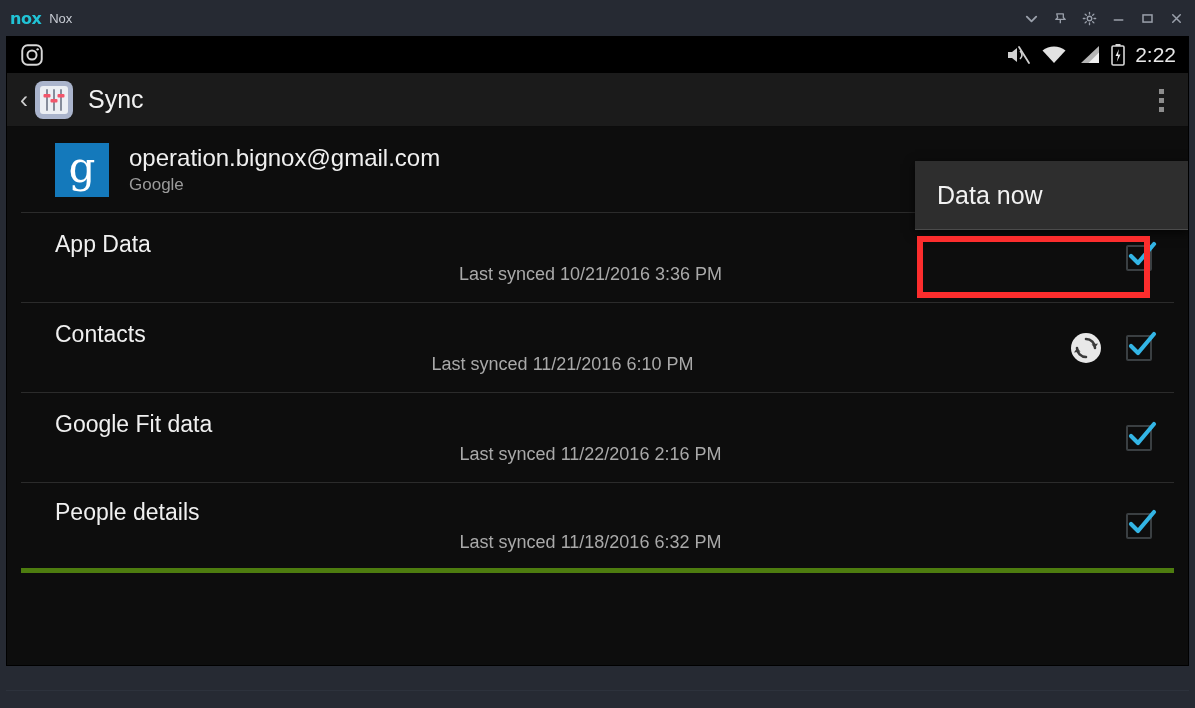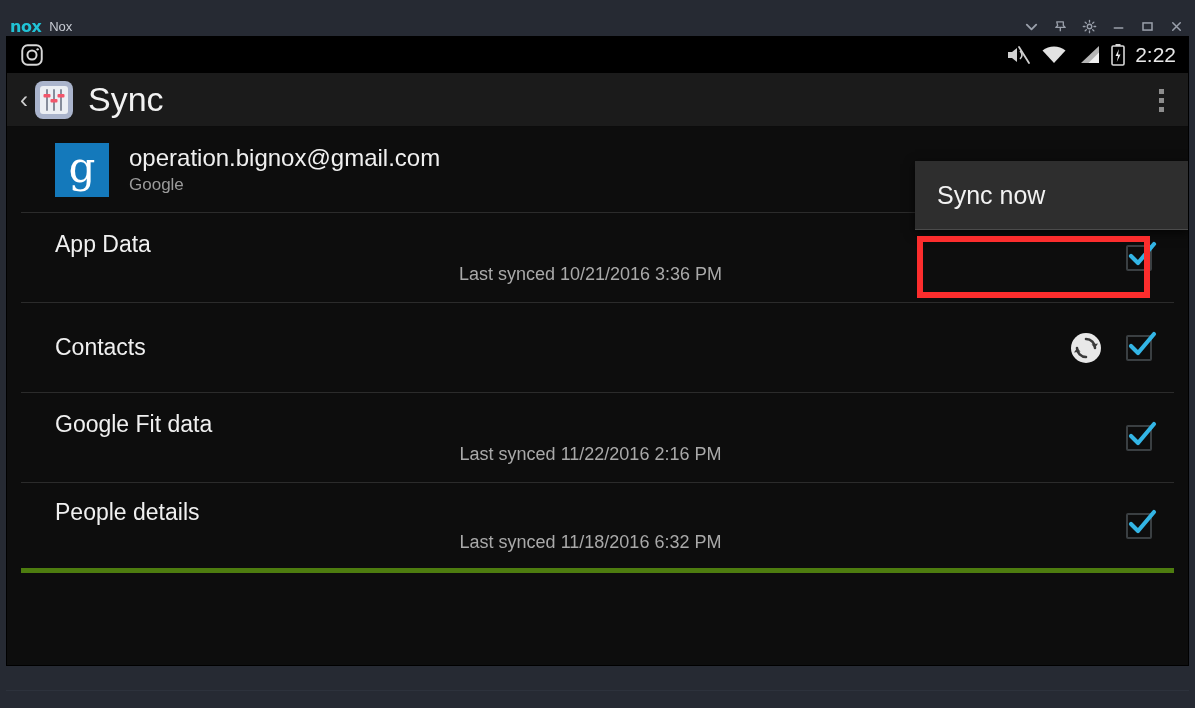--- a/index.html
+++ b/index.html
@@ -10,21 +10,21 @@
     overflow: hidden;
   }
   #app {
     position: relative;
     width: 1195px; height: 708px;
     background: #262a33;
   }
 
   
   .nox-titlebar {
-    position: absolute; left: 0; top: 8px;
+    position: absolute; left: 0; top: 0;
     width: 1195px; height: 36px;
     background: #262a33;
     display: flex; align-items: center;
   }
   .nox-logo {
     margin-left: 10px;
     color: #21c3d6;
     font-size: 16px;
     font-weight: bold;
     letter-spacing: -0.5px;
@@ -96,21 +96,21 @@
   }
   .app-icon-inner {
     width: 28px; height: 28px;
     background: #eceff4;
     border-radius: 3px;
     position: relative;
   }
   .actionbar-title {
     margin-left: 15px;
     color: #f2f2f2;
-    font-size: 34px;
+    font-size: 25px;
   }
   .overflow-btn {
     position: absolute; right: 0; top: 0;
     width: 54px; height: 54px;
     display: flex; flex-direction: column; align-items: center; justify-content: center;
     gap: 4px;
   }
   .overflow-btn span {
     width: 5px; height: 5px; background: #8d8d8d; display: block;
   }
@@ -332,20 +332,21 @@
             <svg width="34" height="34" viewBox="0 0 34 34">
                 <path d="M6 18 L13 25 L29 6" stroke="#33b5e5" stroke-width="4.2" fill="none" stroke-linecap="round" stroke-linejoin="round"></path>
               </svg>
           </div>
         </div>
       </div>
 
       <div class="sync-row">
         <div class="sync-row-text">
           <div class="sync-title">Contacts</div>
+          <div class="sync-sub">Last synced 11/21/2016 6:10 PM</div>
         </div>
         <div class="sync-right">
           <svg class="spin-icon" viewBox="0 0 32 32">
             <circle cx="16" cy="16" r="15" fill="#e8e8e8"></circle>
             <path d="M16 7 A9 9 0 0 1 25 16" stroke="#3a3a3a" stroke-width="2.6" fill="none" stroke-linecap="round"></path>
             <path d="M16 25 A9 9 0 0 1 7 16" stroke="#3a3a3a" stroke-width="2.6" fill="none" stroke-linecap="round"></path>
             <path d="M25 16 L28 11.5 L21.5 12.5 Z" fill="#3a3a3a"></path>
             <path d="M7 16 L4 20.5 L10.5 19.5 Z" fill="#3a3a3a"></path>
           </svg>
           <div class="checkbox">
@@ -380,21 +381,21 @@
             <svg width="34" height="34" viewBox="0 0 34 34">
                 <path d="M6 18 L13 25 L29 6" stroke="#33b5e5" stroke-width="4.2" fill="none" stroke-linecap="round" stroke-linejoin="round"></path>
               </svg>
           </div>
         </div>
       </div>
 
     </div>
 
     <div class="dropdown">
-      <div class="dd-item">Sync now</div>
+      <div class="dd-item">Data now</div>
       <div class="dd-sep"></div>
     </div>
 
     <div class="red-box"></div>
 
   </div>
 
   <div class="navbar">
     <div class="navbar-line"></div>
   </div>

